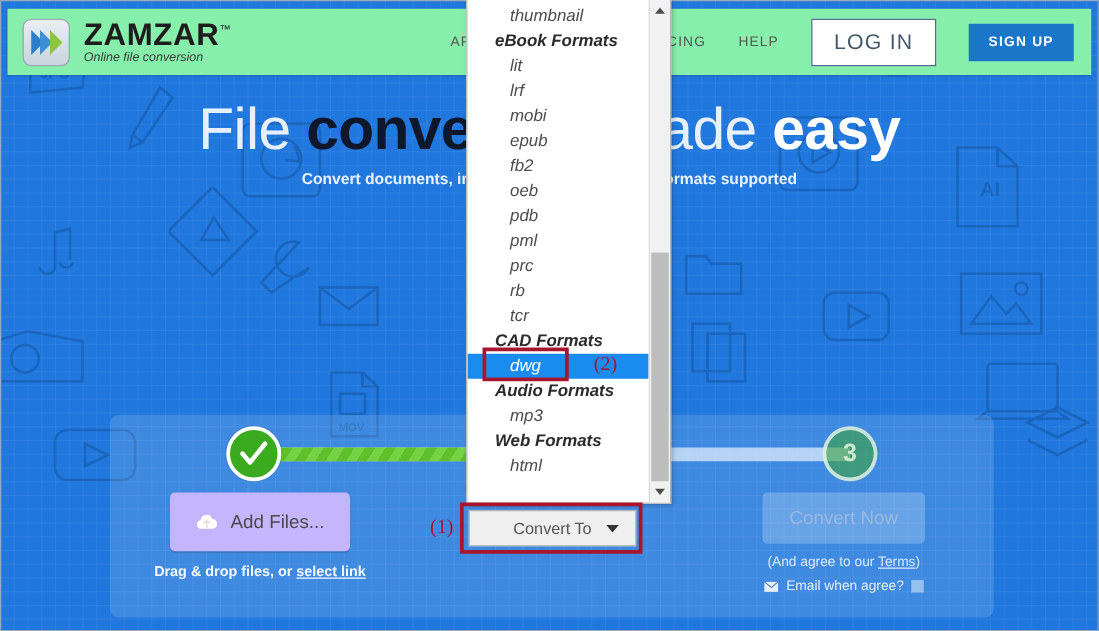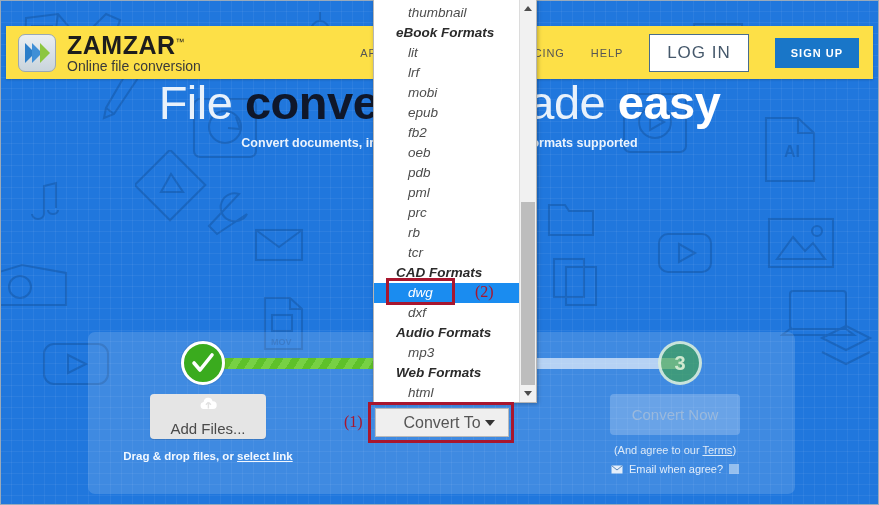--- a/index.html
+++ b/index.html
@@ -29,39 +29,38 @@
   
   #frame {
     position: absolute; inset: 0;
     border: 1px solid #9ab;
     pointer-events: none;
   }
 
   
   #header {
     position: absolute; left: 6px; top: 7px; right: 6px; height: 53px;
-    background: #fde047;
+    background: #86efac;
     display: flex; align-items: center;
     box-shadow: 0 1px 2px rgba(0,0,0,.18);
-    margin-top: 19px;
   }
   #logo-wrap { display: flex; align-items: center; padding-left: 12px; }
   #logo-mark {
     width: 38px; height: 38px; border-radius: 7px;
     background: linear-gradient(#e9eef2, #c9d4dc);
     border: 1px solid #9aa8b4;
     display: flex; align-items: center; justify-content: center;
   }
   #logo-text { margin-left: 11px; line-height: 1.05; }
   #brand {
     font-size: 25px; font-weight: bold; letter-spacing: .5px;
     color: #1d1d1d; position: relative;
   }
   #brand .tm { font-size: 9px; vertical-align: super; font-weight: normal; }
-  #tagline { font-size: 14px; color: #3a3a3a; margin-top: 1px; }
+  #tagline { font-size: 10px; color: #3a3a3a; margin-top: 1px; font-style: italic; }
 
   #nav {
     margin-left: auto; display: flex; align-items: center;
     gap: 26px; padding-right: 14px;
   }
   .navitem {
     font-size: 11px; color: #555; letter-spacing: .9px;
     text-decoration: none; white-space: nowrap; cursor: pointer;
   }
   .caret-nav {
@@ -123,23 +122,23 @@
     border: 3px solid rgba(255,255,255,.72);
     color: #cfe9cf; font-size: 20px; font-weight: bold;
   }
 
   .col { position: absolute; top: 62px; width: 240px; text-align: center; }
   #col1 { left: 0px; }
   #col3 { right: 0px; }
 
   #btn-addfiles {
     display: inline-flex; align-items: center; gap: 9px;
-    background: #e5e5e5; border: none; border-radius: 4px;
-    padding: 2px 20px; font-size: 15px; color: #4a4a4a;
-    cursor: pointer; box-shadow: 0 1px 1px rgba(0,0,0,.14); flex-direction: column;
+    background: #c4b5fd; border: none; border-radius: 4px;
+    padding: 15px 20px; font-size: 15px; color: #4a4a4a;
+    cursor: pointer; box-shadow: 0 1px 1px rgba(0,0,0,.14);
   }
   .hint {
     margin-top: 9px; font-size: 11.5px; color: #f2f8ff;
     font-weight: bold; line-height: 1.55;
   }
   .hint u { text-decoration: underline; cursor: pointer; }
 
   #btn-convertnow {
     background: rgba(255,255,255,.22); border: none; border-radius: 4px;
     padding: 12px 22px; font-size: 15px; color: #9ab9dd;
@@ -154,21 +153,21 @@
   #emailbox {
     width: 10px; height: 10px; background: rgba(255,255,255,.45);
     display: inline-block; cursor: pointer;
   }
 
   
   #convertto {
     position: absolute; left: 375px; top: 408px; width: 134px; height: 29px;
     background: #efefef; border: 1px solid #b9b9b9;
     display: flex; align-items: center; justify-content: center;
-    font-size: 16px; color: #555; cursor: pointer;
+    font-size: 13px; color: #555; cursor: pointer;
   }
   #convertto .chev {
     position: absolute; right: 13px; width: 0; height: 0;
     border-left: 5px solid transparent; border-right: 5px solid transparent;
     border-top: 6px solid #333;
   }
 
   
   #dropdown {
     position: absolute; left: 373px; top: -1px; width: 164px; height: 404px;
@@ -429,21 +428,20 @@
       <div class="ddrow">epub</div>
       <div class="ddrow">fb2</div>
       <div class="ddrow">oeb</div>
       <div class="ddrow">pdb</div>
       <div class="ddrow">pml</div>
       <div class="ddrow">prc</div>
       <div class="ddrow">rb</div>
       <div class="ddrow">tcr</div>
       <div class="ddrow group">CAD Formats</div>
       <div class="ddrow sel">dwg</div>
-      <div class="ddrow">dxf</div>
       <div class="ddrow group">Audio Formats</div>
       <div class="ddrow">mp3</div>
       <div class="ddrow group">Web Formats</div>
       <div class="ddrow">html</div>
     </div>
   <div id="ddscroll">
     <div class="arr up">
         <span class="tri-up"></span>
       </div>
     <div id="ddthumb"></div>

